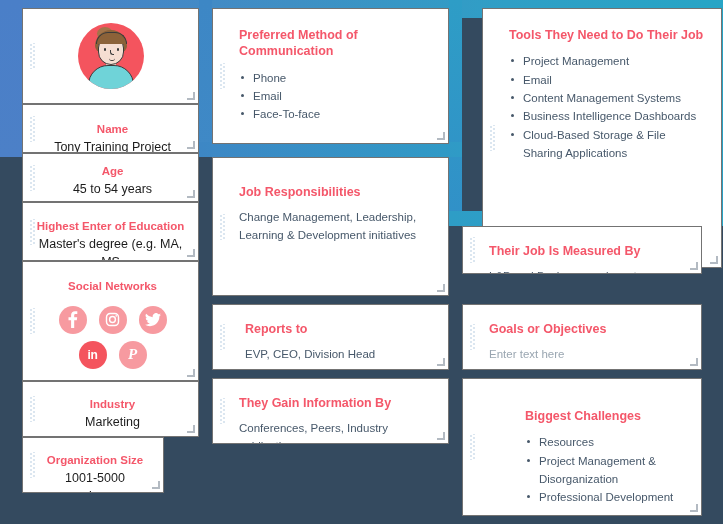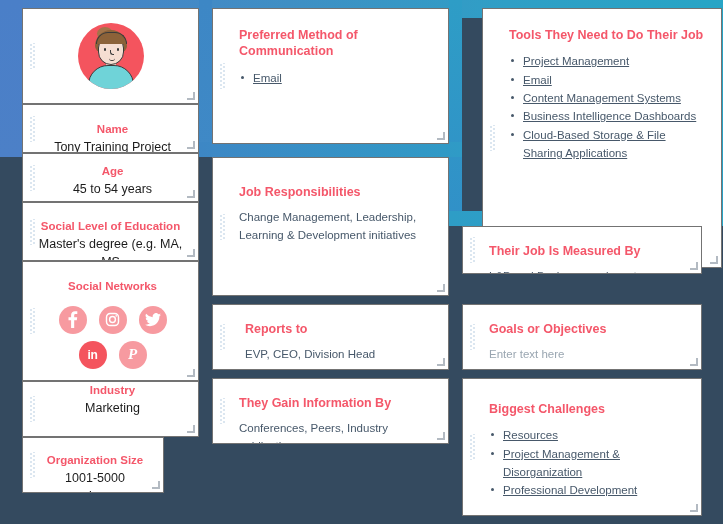--- a/index.html
+++ b/index.html
@@ -97,21 +97,20 @@
   .section-text.placeholder { color: #9aa6b1; }
   ul.section-list {
     list-style: none;
     color: #47586a;
     font-size: 11.5px;
     line-height: 1.6;
   }
   ul.section-list li {
     position: relative;
     padding-left: 14px;
-    text-decoration: underline;
   }
   ul.section-list li::before {
     content: "";
     position: absolute;
     left: 2px; top: 7px;
     width: 3px; height: 3px;
     background: #47586a;
     border-radius: 50%;
   }
 
@@ -259,21 +258,21 @@
     <div class="card-body" style="padding-top:9px;">
       <div class="field-label">Age</div>
       <div class="field-value">45 to 54 years</div>
     </div>
     <span class="resize-handle"></span>
   </div>
 
   <div class="card centered" style="left:22px; top:202px; width:177px; height:59px;">
     <span class="drag-handle"></span>
     <div class="card-body" style="padding-top:15px; padding-left:8px; padding-right:8px;">
-      <div class="field-label">Social Level of Education</div>
+      <div class="field-label">Highest Enter of Education</div>
       <div class="field-value">Master's degree (e.g. MA, MS</div>
     </div>
     <span class="resize-handle"></span>
   </div>
 
   <div class="card centered" style="left:22px; top:261px; width:177px; height:120px;">
     <span class="drag-handle"></span>
     <div class="card-body" style="padding-top:16px;">
       <div class="field-label">Social Networks</div>
       <div class="social-rows">
@@ -304,42 +303,44 @@
             <span style="font-size:15px;font-style:italic;font-family:'Liberation Serif',serif;">P</span>
           </span>
         </div>
       </div>
     </div>
     <span class="resize-handle"></span>
   </div>
 
   <div class="card centered" style="left:22px; top:381px; width:177px; height:56px;">
     <span class="drag-handle"></span>
-    <div class="card-body" style="padding-top:0;">
+    <div class="card-body" style="padding-top:14px;">
       <div class="field-label">Industry</div>
       <div class="field-value">Marketing</div>
     </div>
     <span class="resize-handle"></span>
   </div>
 
   <div class="card centered" style="left:22px; top:437px; width:142px; height:56px;">
     <span class="drag-handle"></span>
     <div class="card-body" style="padding-top:14px;">
       <div class="field-label">Organization Size</div>
       <div class="field-value">1001-5000 employees</div>
     </div>
     <span class="resize-handle"></span>
   </div>
 
   <div class="card" style="left:212px; top:8px; width:237px; height:136px;">
     <span class="drag-handle"></span>
     <div class="card-body" style="padding-top:18px;">
       <div class="section-title">Preferred Method of Communication</div>
       <ul class="section-list">
+        <li>Phone</li>
         <li>Email</li>
+        <li>Face-To-face</li>
       </ul>
     </div>
     <span class="resize-handle"></span>
   </div>
 
   <div class="card" style="left:212px; top:157px; width:237px; height:139px;">
     <span class="drag-handle"></span>
     <div class="card-body" style="padding-top:26px;">
       <div class="section-title">Job Responsibilities</div>
       <div class="section-text">Change Management, Leadership, Learning &amp; Development initiatives</div>
@@ -393,21 +394,21 @@
     <span class="drag-handle"></span>
     <div class="card-body" style="padding-top:16px;">
       <div class="section-title">Goals or Objectives</div>
       <div class="section-text placeholder">Enter text here</div>
     </div>
     <span class="resize-handle"></span>
   </div>
 
   <div class="card" style="left:462px; top:378px; width:240px; height:138px;">
     <span class="drag-handle"></span>
-    <div class="card-body" style="padding-top:22px;">
+    <div class="card-body" style="padding-top:29px;margin-left:36px;">
       <div class="section-title">Biggest Challenges</div>
       <ul class="section-list">
         <li>Resources</li>
         <li>Project Management &amp; Disorganization</li>
         <li>Professional Development</li>
       </ul>
     </div>
     <span class="resize-handle"></span>
   </div>
 

